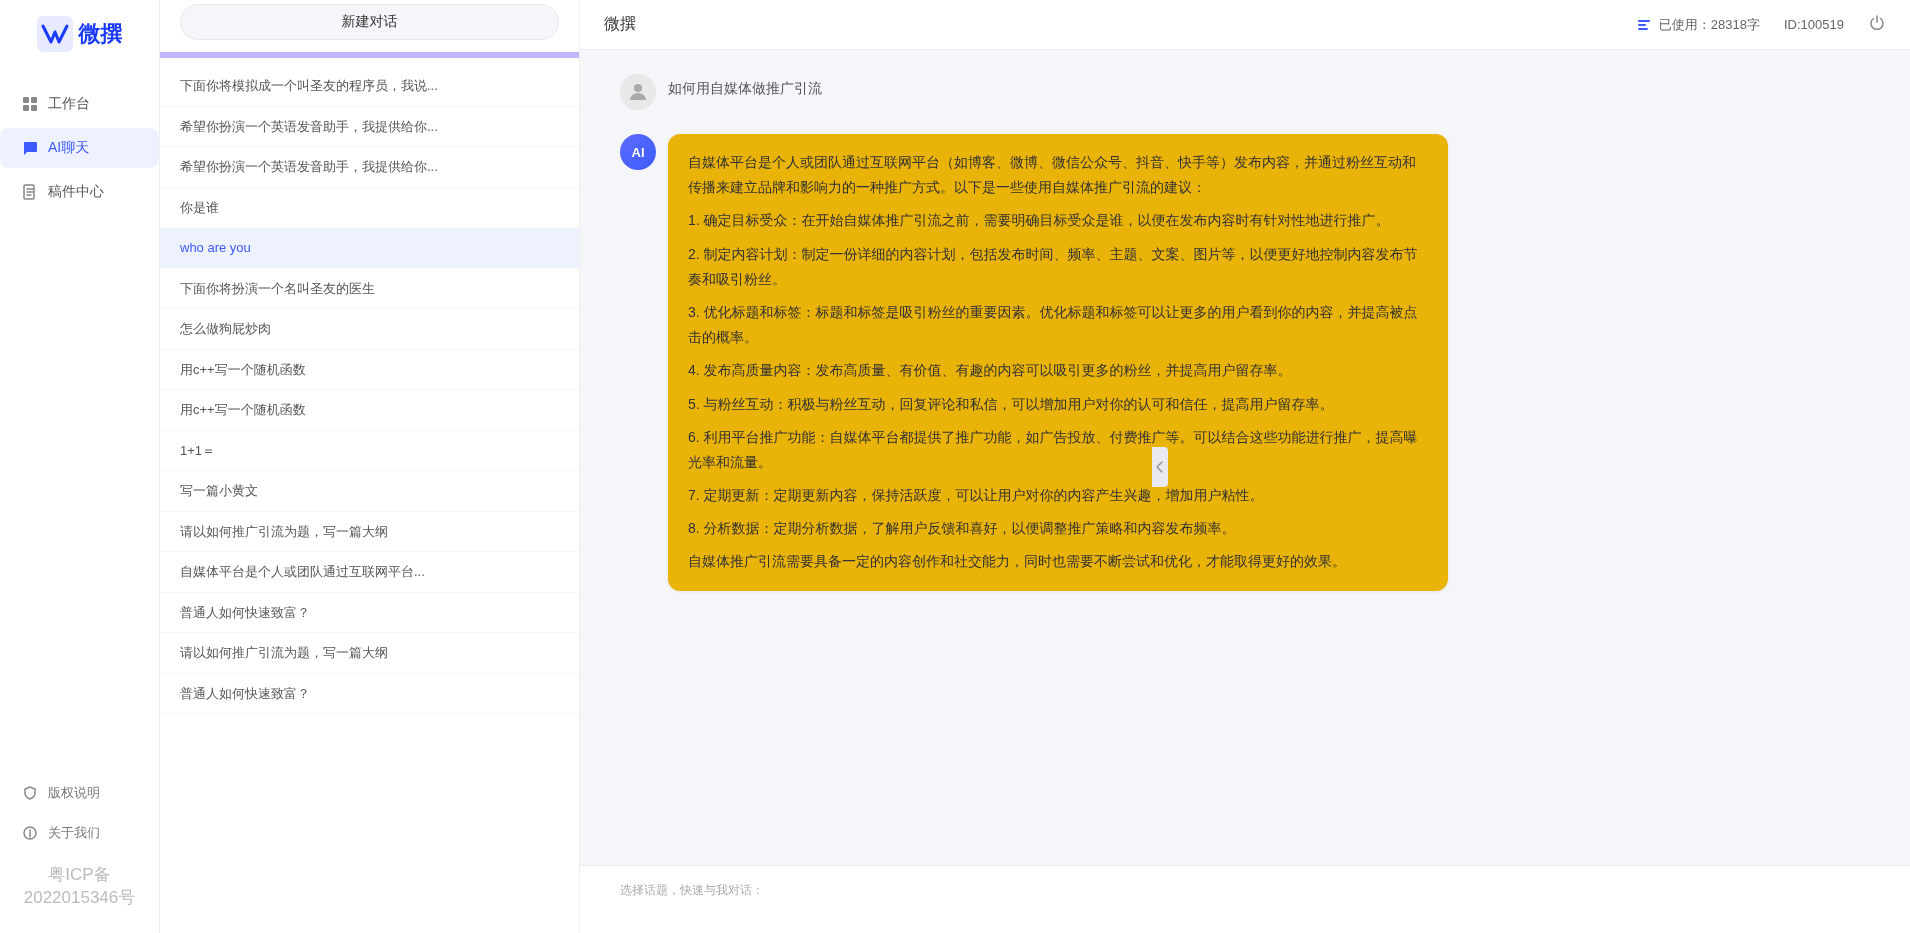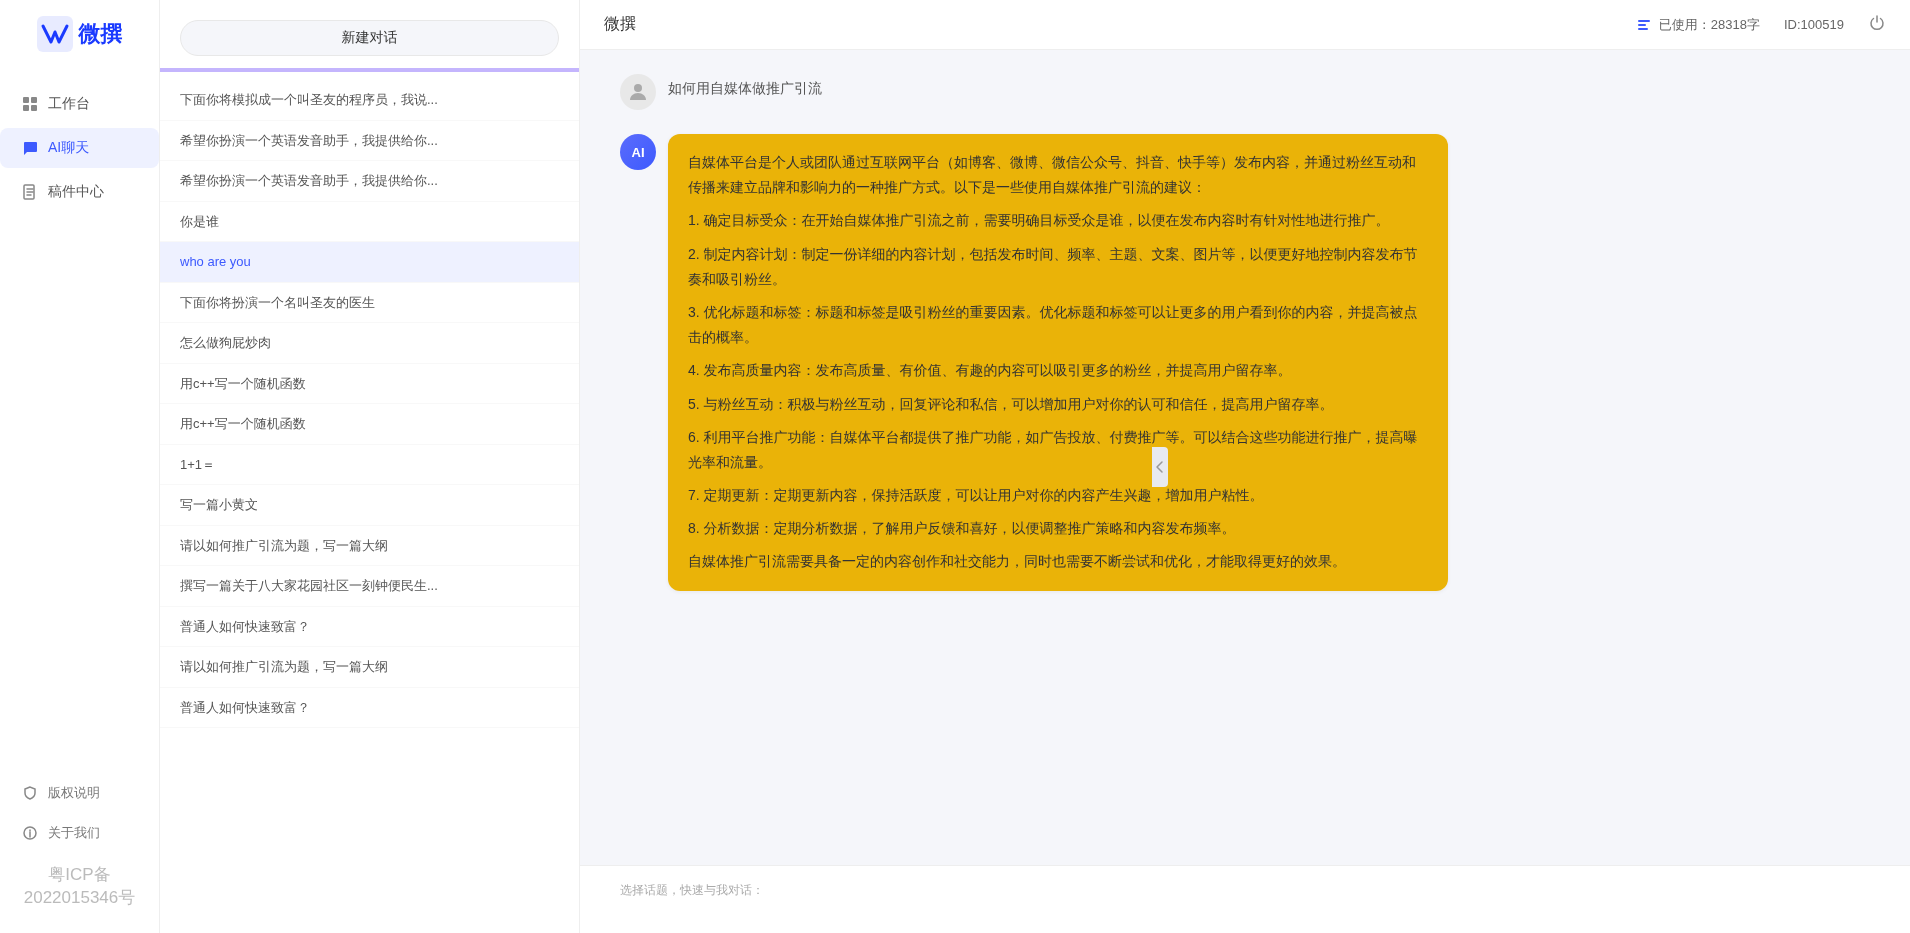--- a/index.html
+++ b/index.html
@@ -13,21 +13,21 @@
     .nav-items { width: 100%; display: flex; flex-direction: column; gap: 4px; }
     .nav-item { display: flex; align-items: center; gap: 8px; padding: 10px 20px; cursor: pointer; border-radius: 8px; width: 100%; color: #555; font-size: 14px; }
     .nav-item.active { color: #3d5afe; background: #eef1ff; }
     .nav-icon { width: 20px; height: 20px; display: flex; align-items: center; justify-content: center; }
     .sidebar-footer { margin-top: auto; width: 100%; display: flex; flex-direction: column; gap: 4px; padding: 0 8px; }
     .sidebar-footer-item { display: flex; align-items: center; gap: 8px; padding: 8px 12px; cursor: pointer; color: #777; font-size: 13px; border-radius: 6px; }
     .icp { font-size: 17px; color: #bbb; text-align: center; padding: 8px 0; }
 
     
     .middle-panel { width: 420px; background: #fff; border-right: 1px solid #eee; display: flex; flex-direction: column; flex-shrink: 0; }
-    .middle-header { padding: 20px 20px 12px; border-bottom: 4px solid #c4b5fd; }
+    .middle-header { padding: 4px 20px 12px; border-bottom: 6px solid #c4b5fd; }
     .new-chat-btn { background: #f5f6fa; border: 1px solid #e8e8e8; border-radius: 20px; padding: 8px 20px; color: #333; cursor: pointer; font-size: 14px; width: 100%; text-align: center; }
     .chat-list { flex: 1; overflow-y: auto; padding: 8px 0; }
     .chat-item { padding: 10px 20px; cursor: pointer; font-size: 13px; color: #555; line-height: 1.5; border-bottom: 1px solid #f8f8f8; }
     .chat-item.active { background: #eef1ff; color: #3d5afe; }
     .collapse-btn { position: absolute; left: 572px; top: 50%; transform: translateY(-50%); width: 16px; height: 40px; background: #e8eaf0; border-radius: 0 4px 4px 0; display: flex; align-items: center; justify-content: center; cursor: pointer; color: #999; z-index: 10; }
 
     
     .main-area { flex: 1; display: flex; flex-direction: column; background: #f5f6fa; position: relative; }
     .top-bar { background: #fff; padding: 0 24px; height: 50px; display: flex; align-items: center; justify-content: space-between; border-bottom: 1px solid #eee; }
     .top-bar-title { font-size: 16px; font-weight: 500; color: #333; }
@@ -136,21 +136,21 @@
     <div class="chat-item">希望你扮演一个英语发音助手，我提供给你...</div>
     <div class="chat-item">你是谁</div>
     <div class="chat-item active">who are you</div>
     <div class="chat-item">下面你将扮演一个名叫圣友的医生</div>
     <div class="chat-item">怎么做狗屁炒肉</div>
     <div class="chat-item">用c++写一个随机函数</div>
     <div class="chat-item">用c++写一个随机函数</div>
     <div class="chat-item">1+1＝</div>
     <div class="chat-item">写一篇小黄文</div>
     <div class="chat-item">请以如何推广引流为题，写一篇大纲</div>
-    <div class="chat-item">撰写一篇关于八大家花园社区一刻钟便民生...</div>
+    <div class="chat-item">自媒体平台是个人或团队通过互联网平台...</div>
     <div class="chat-item">普通人如何快速致富？</div>
     <div class="chat-item">请以如何推广引流为题，写一篇大纲</div>
     <div class="chat-item">普通人如何快速致富？</div>
   </div>
 </div>
 
 <div style="position:relative; width:0; overflow:visible; z-index:10;">
   <div class="collapse-btn">
     <svg width="10" height="14" viewBox="0 0 10 14" fill="none">
       <path d="M7 2L2 7l5 5" stroke="#999" stroke-width="1.5" stroke-linecap="round" stroke-linejoin="round"></path>

